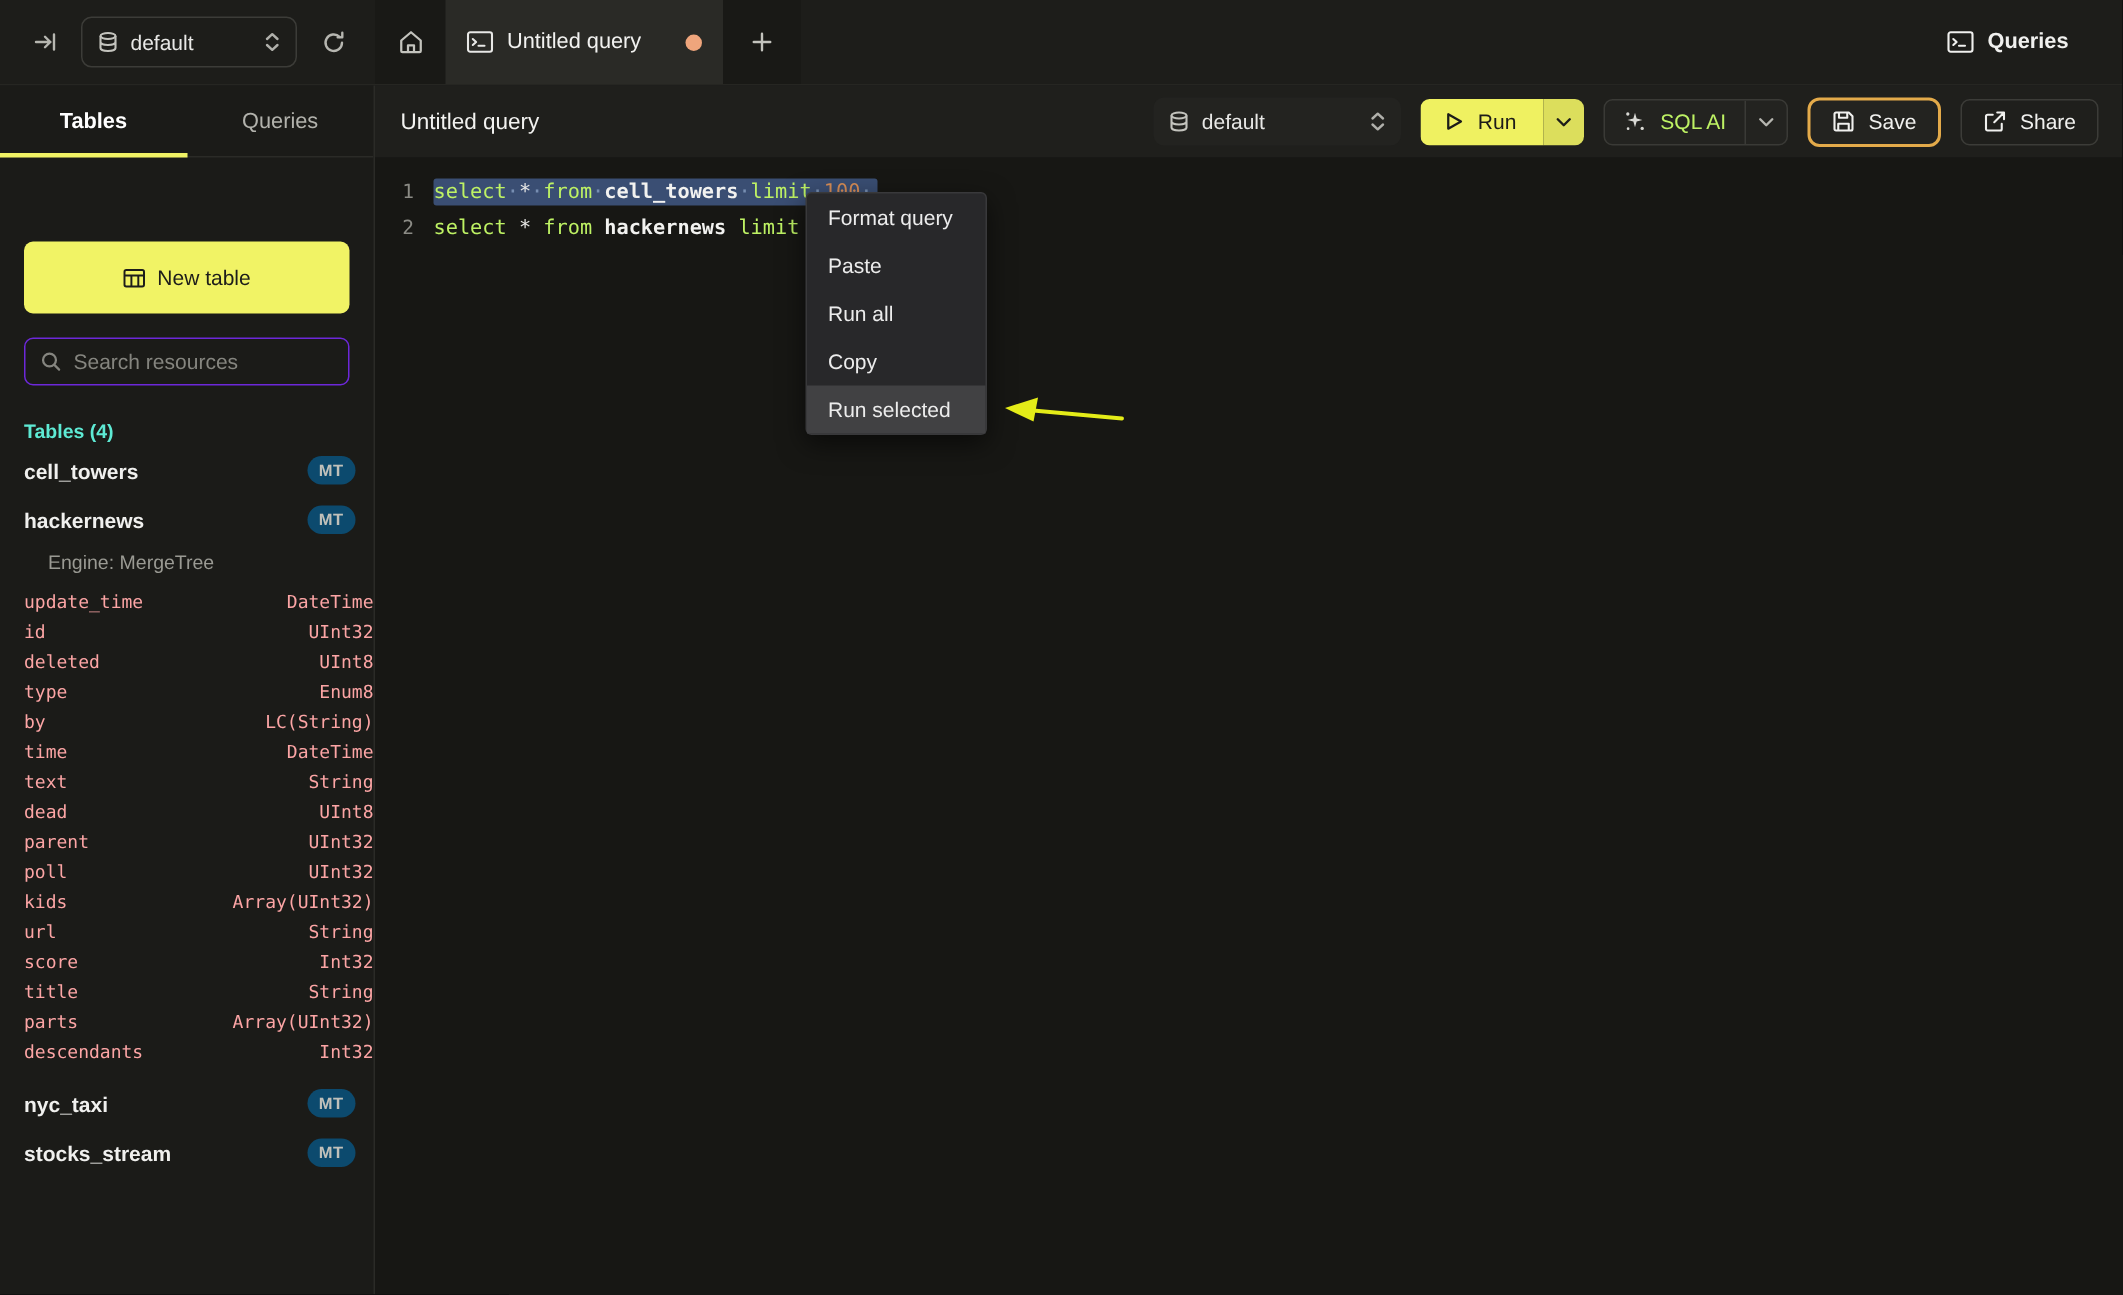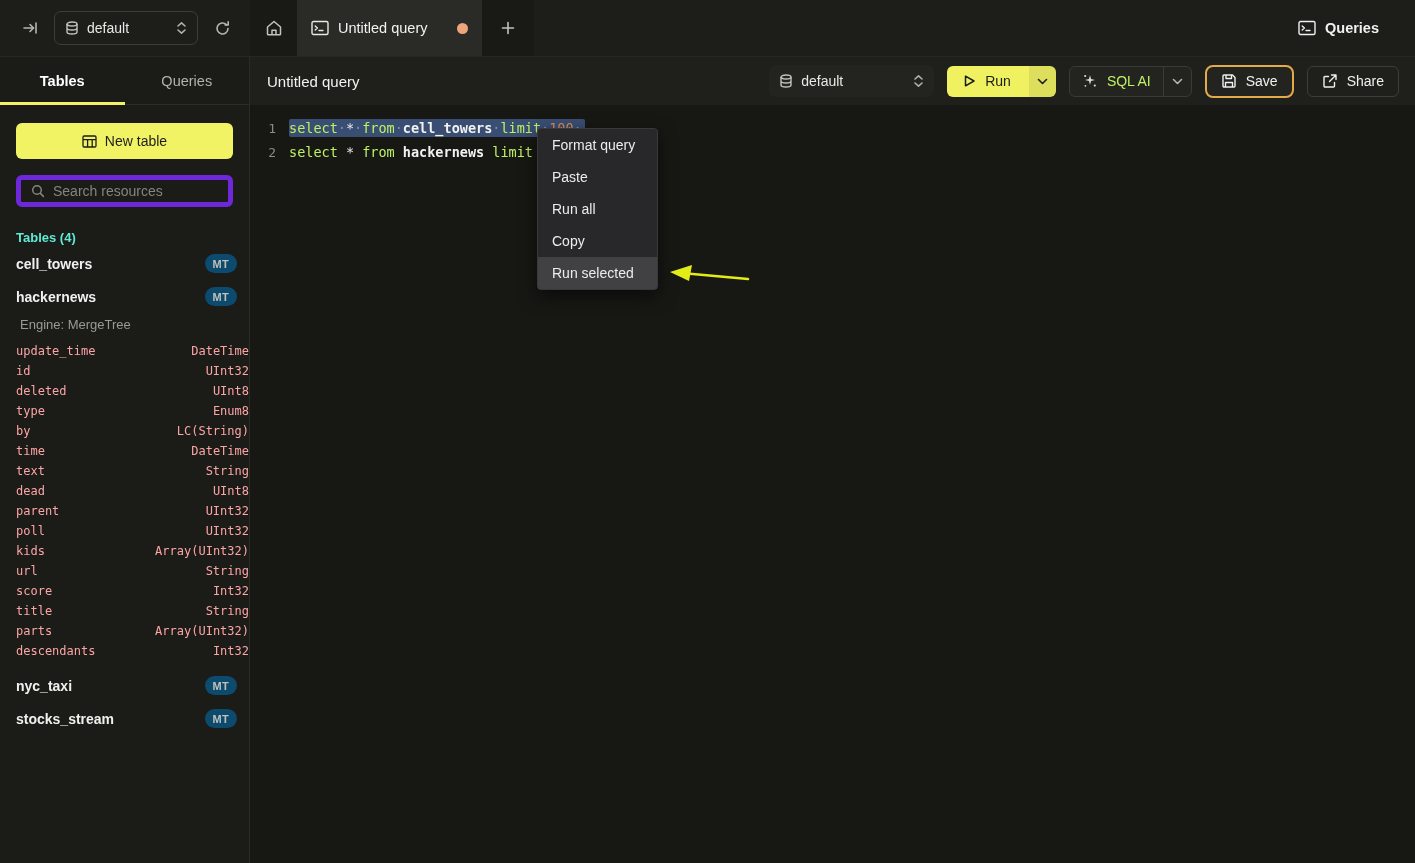--- a/index.html
+++ b/index.html
@@ -55,46 +55,47 @@
   .side-tab {
     flex:1; display:flex; align-items:center; justify-content:center;
     font-size:14.5px; color:#b2b2ac; cursor:pointer; position:relative; font-weight:500;
   }
   .side-tab.active { color:#ffffff; font-weight:600; }
   .side-tab.active::after {
     content:""; position:absolute; left:0; right:0; bottom:-1px; height:3px; background:#f1f365;
   }
   .side-content { padding:18px 16px 0 16px; }
   .new-table-btn {
-    width:100%; height:36px; background:#f1f365; border:none; border-radius:6px;
+    width:100%; height:48px; background:#f1f365; border:none; border-radius:6px;
     display:flex; align-items:center; justify-content:center; gap:8px;
     color:#1d1d1a; font-size:14px; font-weight:500; cursor:pointer;
     font-family:"Liberation Sans", sans-serif;
+    margin-top:38px;
   }
   .search-box {
-    margin-top:16px; height:32px; border:5px solid #6d28d9; border-radius:6px;
+    margin-top:16px; height:32px; border:1px solid #6d28d9; border-radius:6px;
     display:flex; align-items:center; padding:0 10px; gap:8px; color:#85857f;
   }
   .search-box input {
     flex:1; background:transparent; border:none; outline:none;
     color:#d5d5d0; font-size:14px; font-family:"Liberation Sans", sans-serif;
   }
   .search-box input::placeholder { color:#85857f; }
   .section-header { margin:23px 0 0 16px; font-size:13px; font-weight:600; color:#5eead4; }
   .tables-list { margin-top:2px; }
   .table-row {
     height:33px; display:flex; align-items:center; padding:0 0 0 16px; cursor:pointer;
   }
   .table-row .t-name { flex:1; font-size:14px; font-weight:600; color:#f0f0ee; }
   .mt-badge {
     min-width:32px; height:19px; padding:0 8px; border-radius:10px; background:#0c4a6e;
     color:#c0c0ba; font-size:11px; font-weight:700; letter-spacing:.3px;
     display:flex; align-items:center; justify-content:center; margin-right:12px;margin-left:25px;
   }
-  .engine-line { height:22px; display:flex; align-items:center; padding-left:20px; font-size:13px; color:#9a9a93; }
+  .engine-line { height:22px; display:flex; align-items:center; padding-left:32px; font-size:13px; color:#9a9a93; }
   .columns-block { margin-top:6px; margin-bottom:8px; }
   .col-row {
     height:20px; display:flex; align-items:center; padding:0 0 0 16px;
     font-family:"DejaVu Sans Mono", monospace; font-size:12px; color:#fca5a5;
   }
   .col-row .c-name { flex:1; }
   .col-row .c-type { text-align:center; }
 
   
   .main { position:absolute; left:250px; top:57px; width:1165px; height:806px; }

